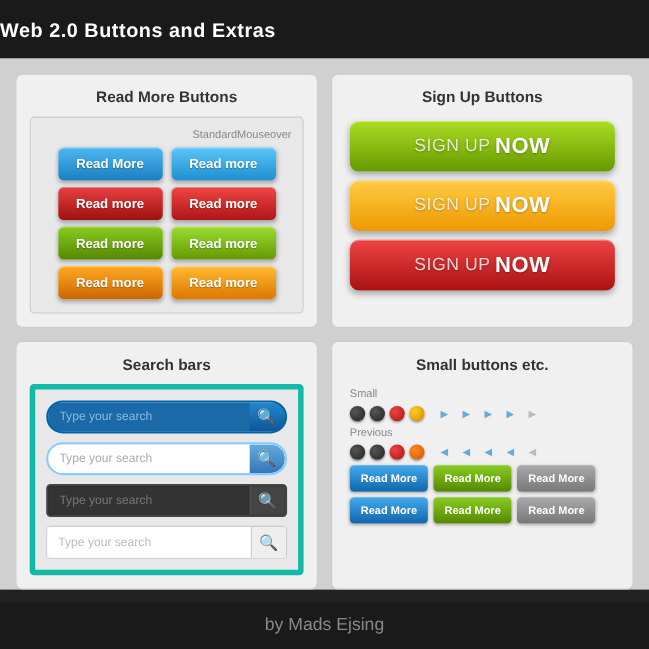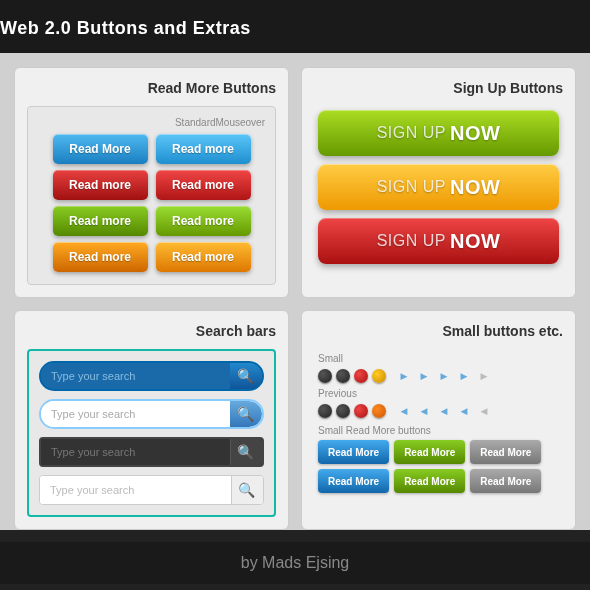--- a/index.html
+++ b/index.html
@@ -26,21 +26,21 @@
       grid-template-columns: 1fr 1fr;
       gap: 12px;
     }
     .panel {
       background: #f0f0f0;
       border-radius: 6px;
       padding: 12px;
       border: 1px solid #ccc;
     }
     .panel-title {
-      text-align: right;
+      text-align: center;
       font-size: 14px;
       font-weight: bold;
       color: #333;
       margin-bottom: 10px;
     }
     
     .read-more-inner {
       background: #e8e8e8;
       border-radius: 4px;
       padding: 10px 10px 6px;
@@ -152,21 +152,21 @@
       color: #fff;
     }
     
     .search-inner {
       display: flex;
       flex-direction: column;
       gap: 8px;
       background: #e8e8e8;
       border-radius: 4px;
       padding: 10px;
-      border: 2px solid #14b8a6;
+      border: 5px solid #14b8a6;
     }
     .search-bar-wrapper {
       display: flex;
       align-items: center;
       border-radius: 20px;
       overflow: hidden;
       height: 30px;
     }
     .search-bar-blue {
       background: linear-gradient(to bottom, #2288cc, #115599);
@@ -459,21 +459,20 @@
         <div class="dot dot-dark"></div>
         <div class="dot dot-red"></div>
         <div class="dot dot-orange"></div>
         <div class="arrow-sep"></div>
         <div class="arrow-btn colored">◀</div>
         <div class="arrow-btn colored">◀</div>
         <div class="arrow-btn colored">◀</div>
         <div class="arrow-btn colored">◀</div>
         <div class="arrow-btn dim">◀</div>
       </div>
-      <div class="small-section-label" style="margin-top:6px;">Small Read More buttons</div>
       <div class="small-read-more">
         <button class="btn-sm btn-sm-blue">Read More</button>
         <button class="btn-sm btn-sm-green">Read More</button>
         <button class="btn-sm btn-sm-gray">Read More</button>
         <button class="btn-sm btn-sm-blue">Read More</button>
         <button class="btn-sm btn-sm-green">Read More</button>
         <button class="btn-sm btn-sm-gray">Read More</button>
       </div>
     </div>
   </div>

